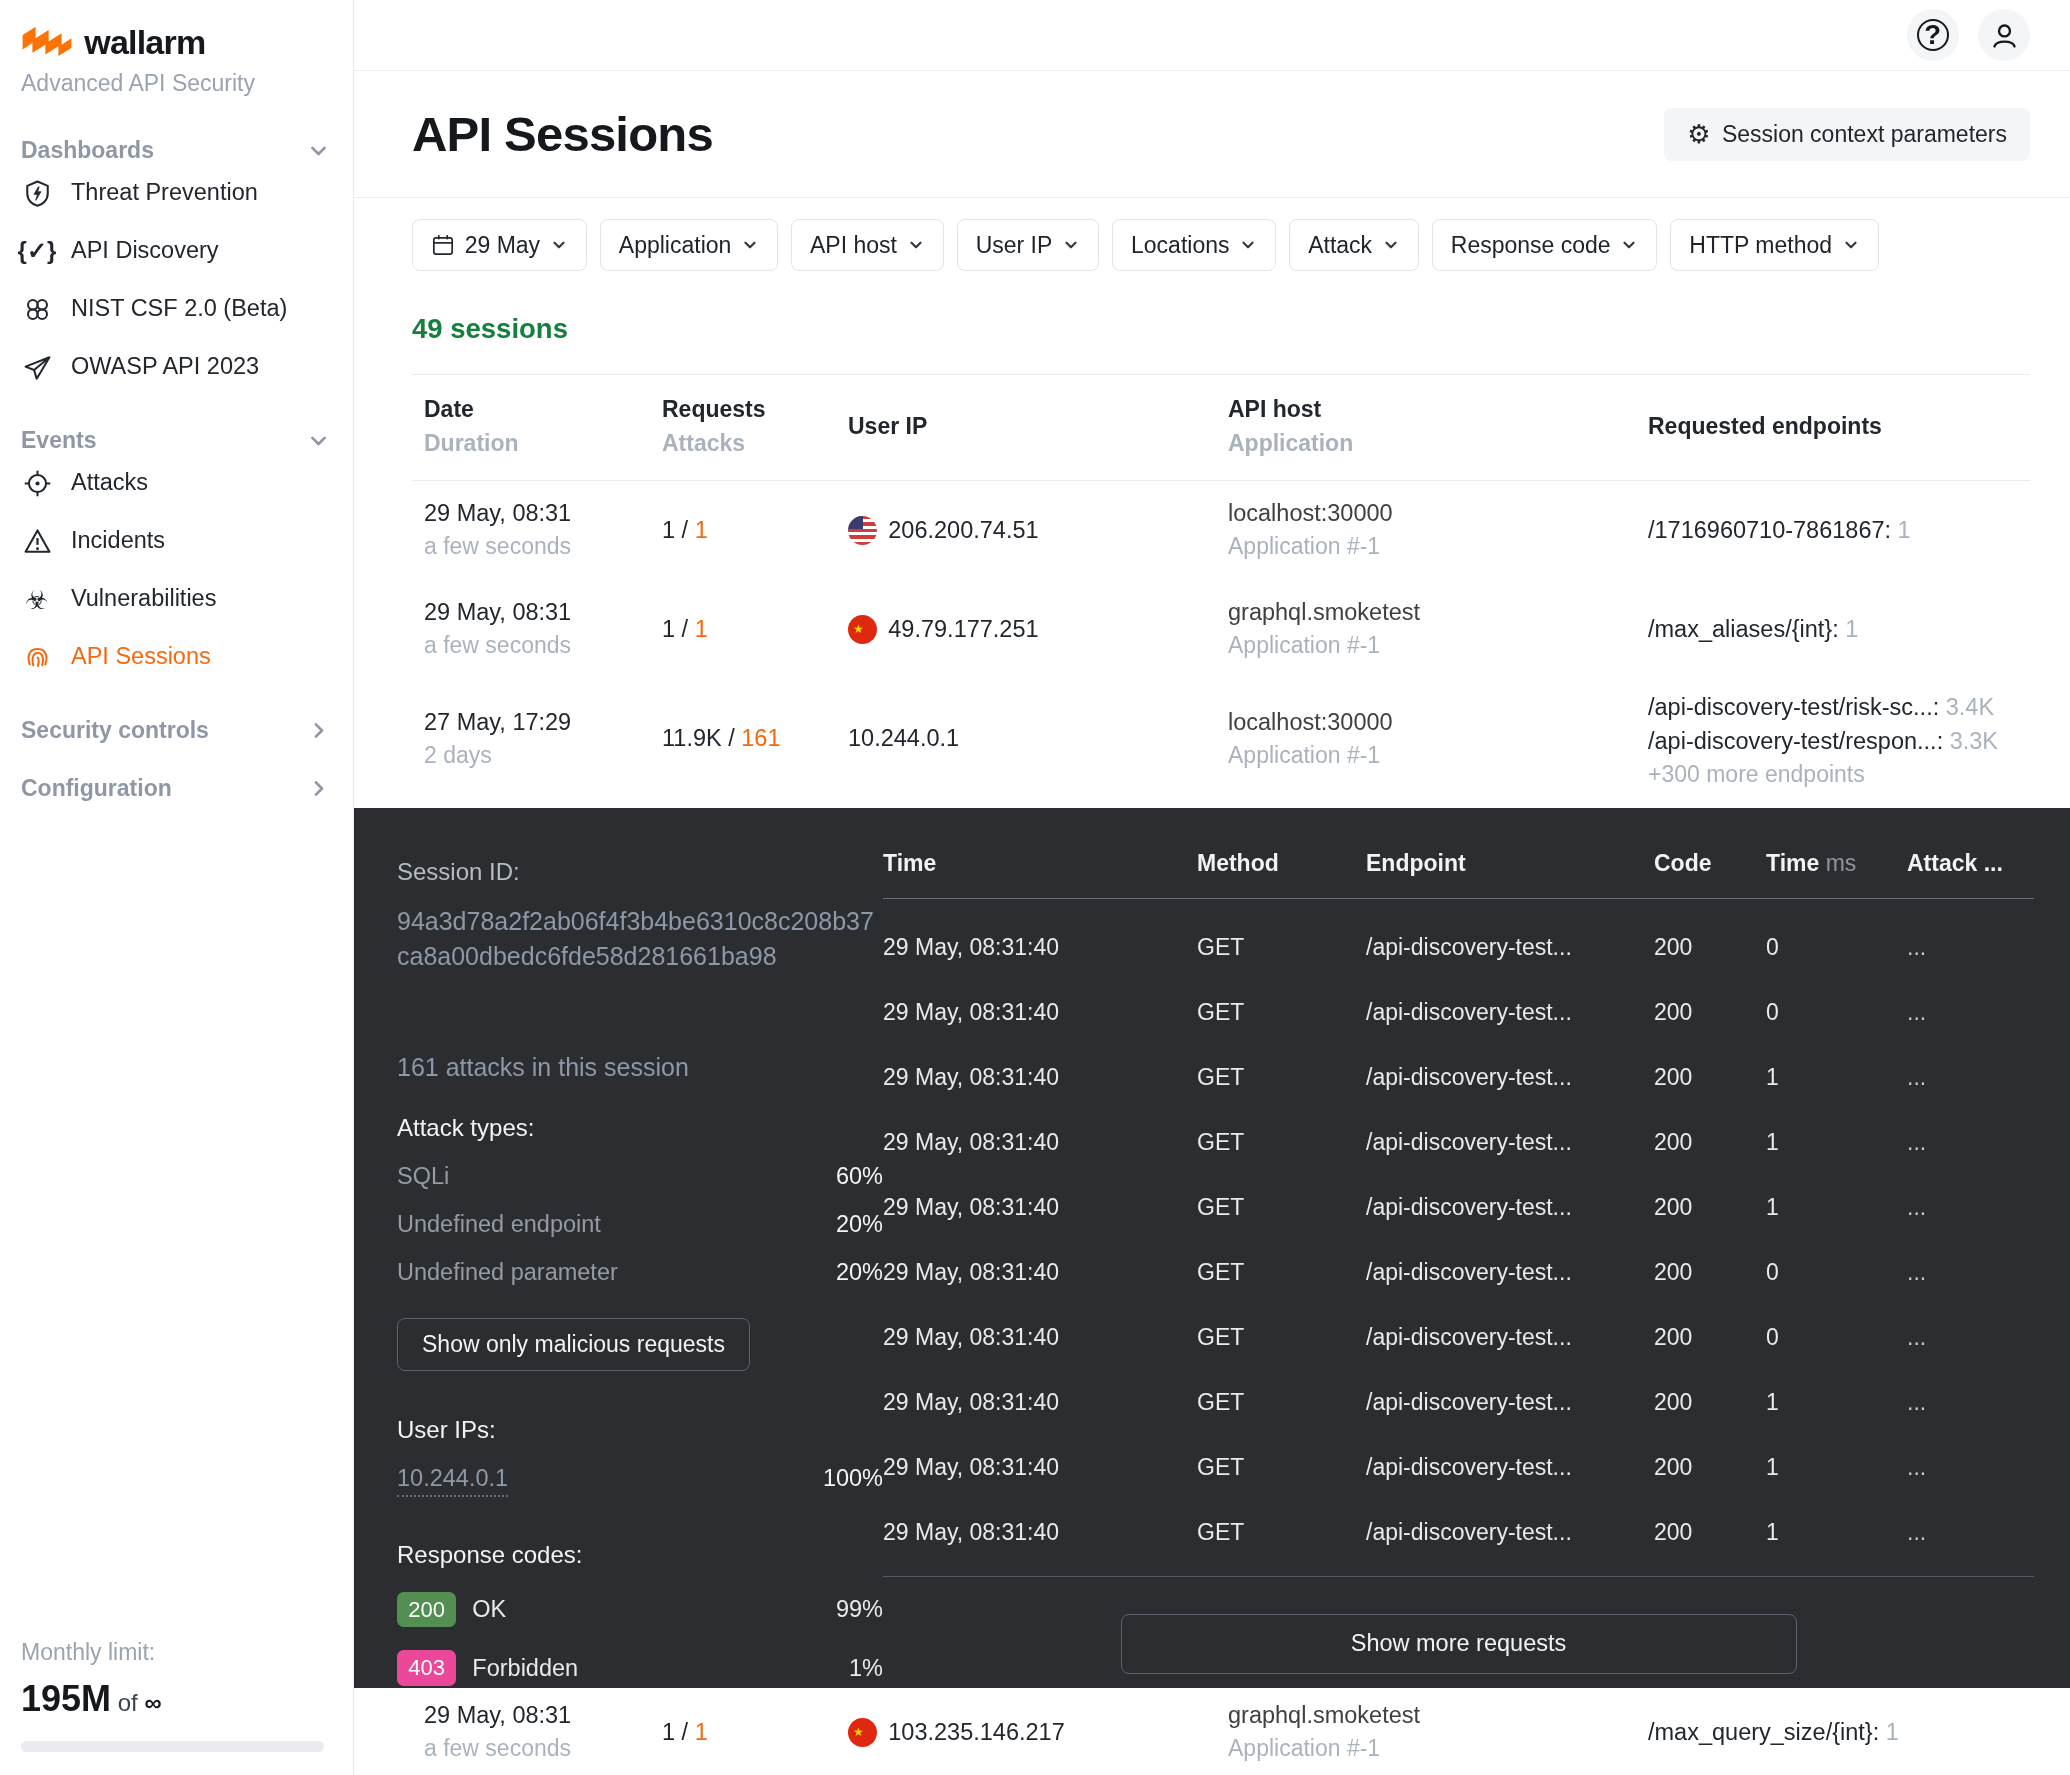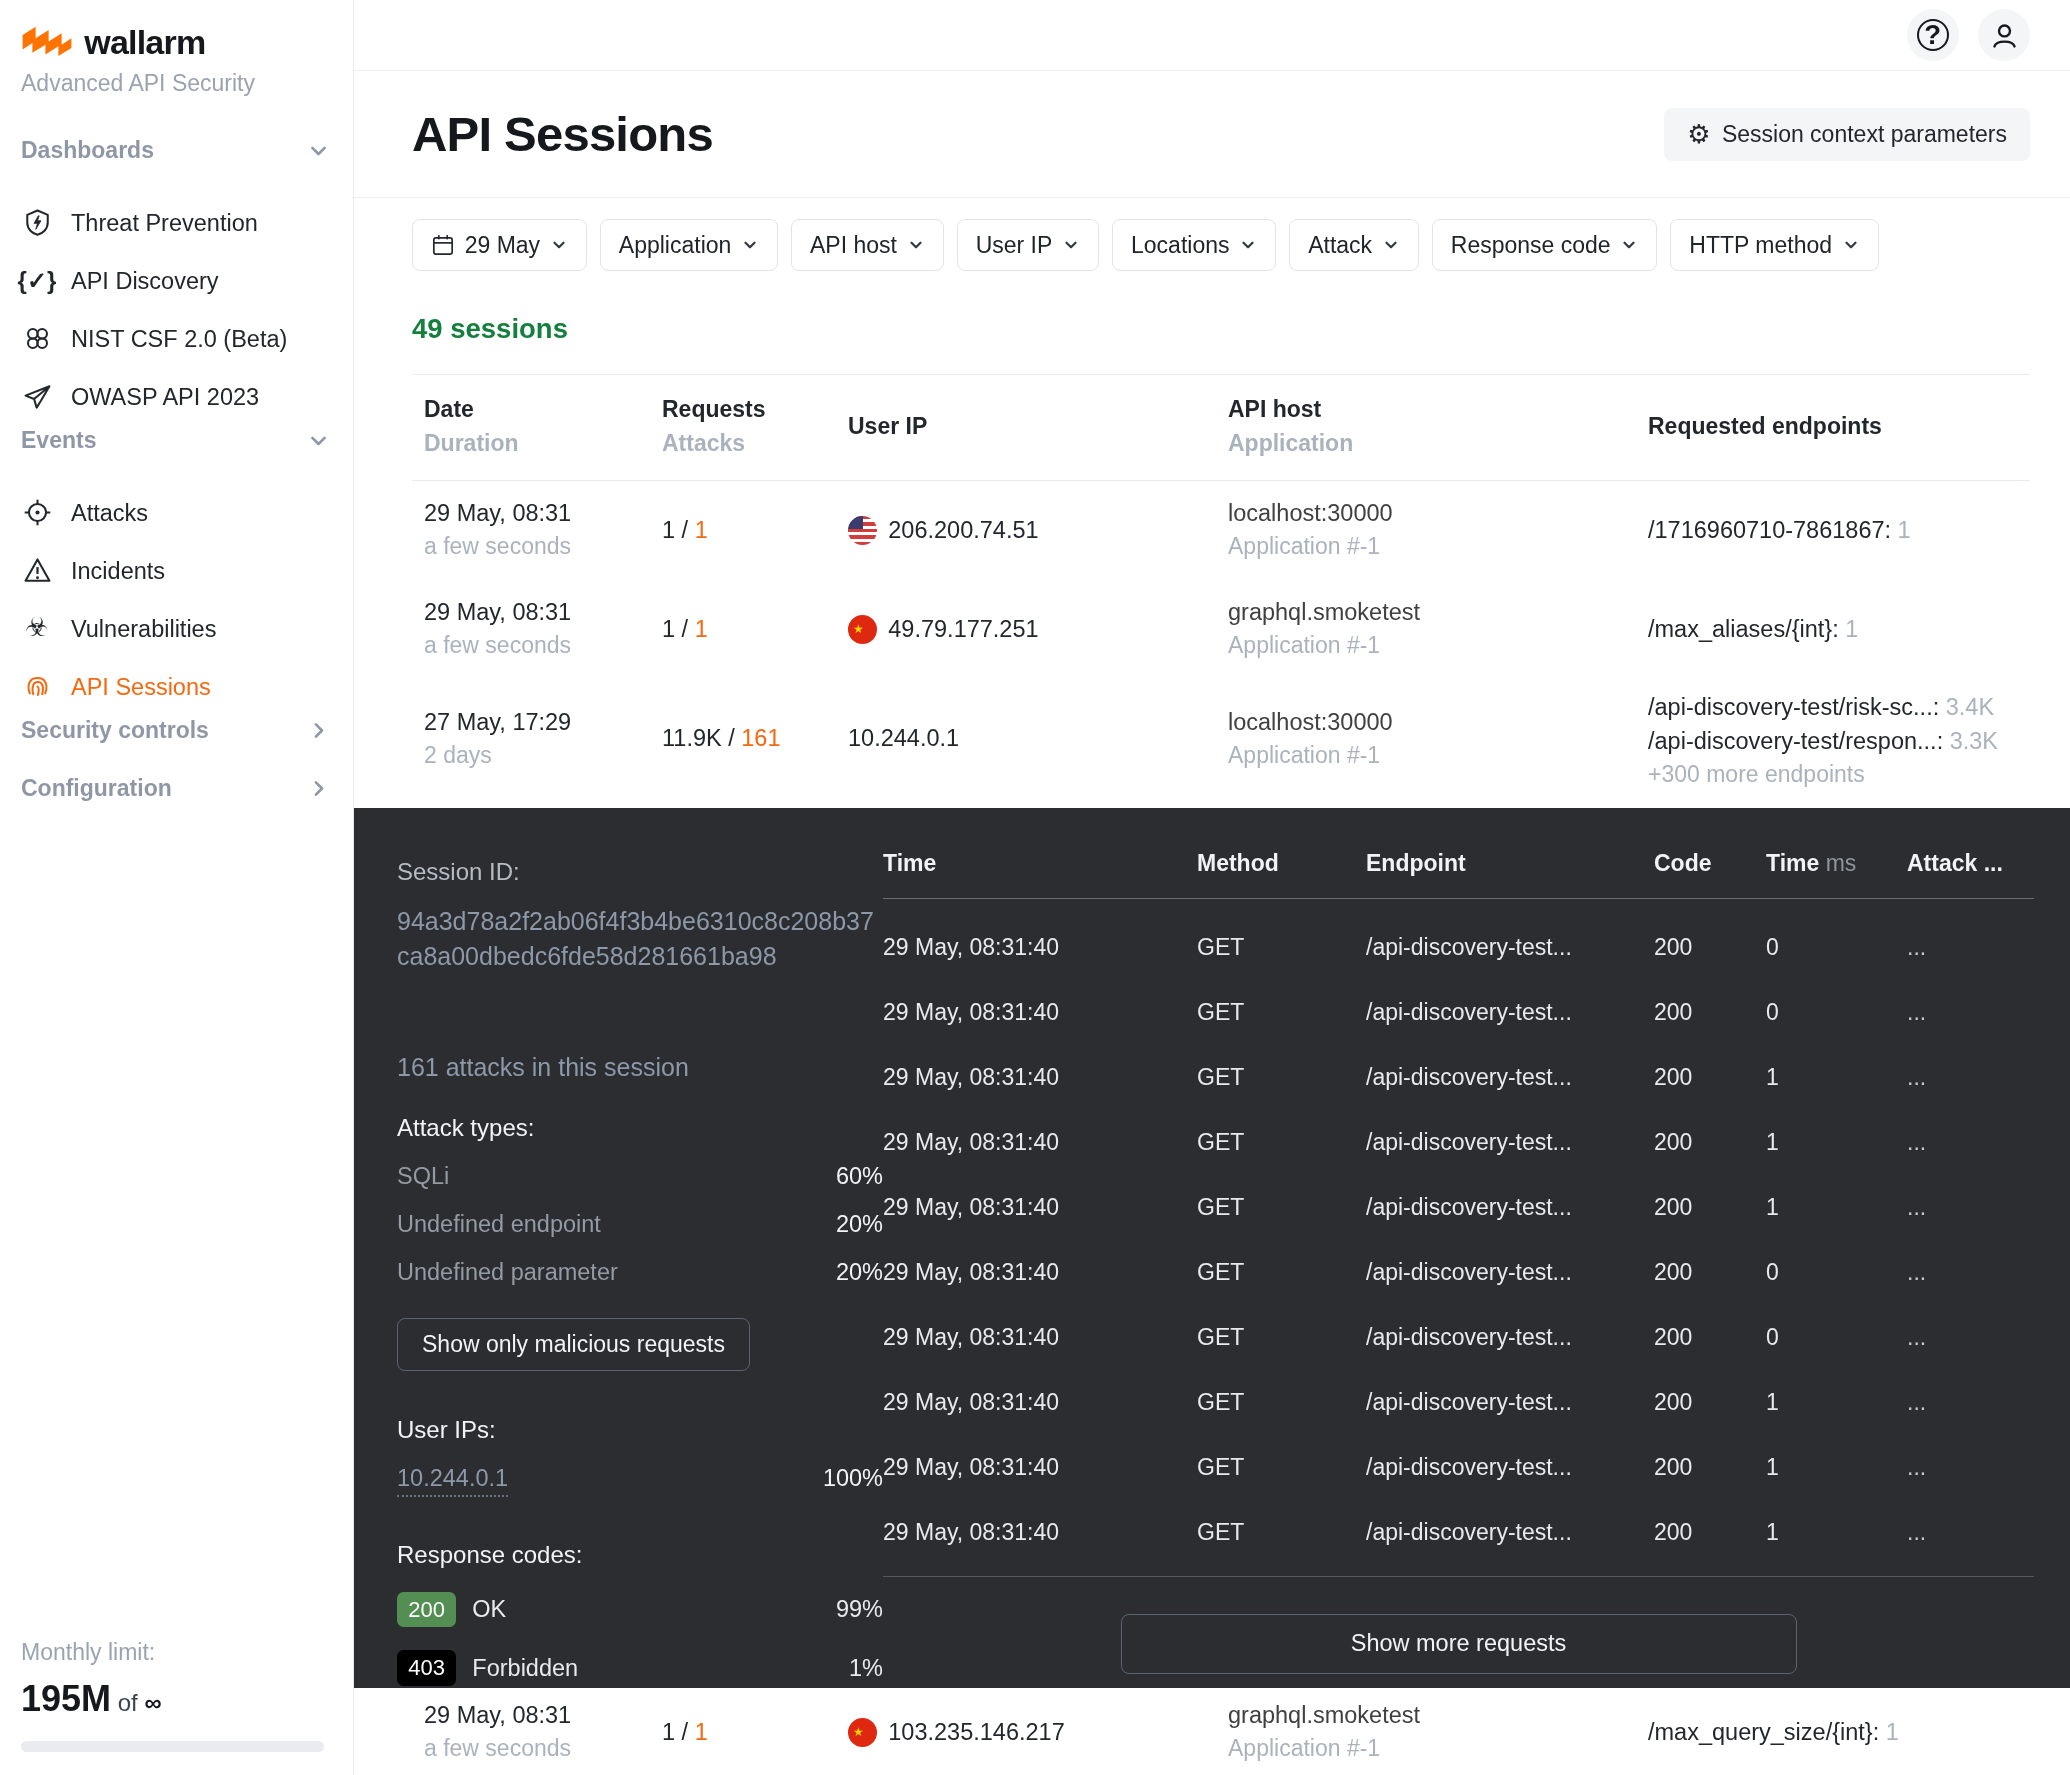--- a/index.html
+++ b/index.html
@@ -6,21 +6,21 @@
   html,body { width:2071px; height:1776px; overflow:hidden; }
   body { font-family:"Liberation Sans", sans-serif; color:#22272e; background:#fff; font-size:22px; }
   .app { display:flex; width:100%; height:100%; }
 
   
   .sidebar { width:354px; min-width:354px; height:100%; border-right:1.6px solid #e8eaef; position:relative; padding:23px 24px 0 21px; background:#fff; }
   .logo-row { display:flex; align-items:center; gap:11.3px; }
   .logo-mark { width:52px; height:36px; }
   .logo-word { font-size:34px; font-weight:800; letter-spacing:-0.8px; color:#15181d; }
   .brand-sub { margin-top:8px; font-size:23px; color:#9aa3b0; }
-  .side-item { margin-top:0; height:58px; display:flex; align-items:flex-end; gap:18px; cursor:pointer; }
+  .side-item { margin-top:0; height:58px; display:flex; align-items:flex-start; gap:18px; cursor:pointer; }
   .side-item .ico { width:32px; display:flex; justify-content:center; align-items:center; color:#22272e; }
   .side-item .lbl { font-size:23.5px; color:#22272e; }
   .side-item.active .lbl { color:#f4690f; }
   .side-item.active .ico { color:#f4690f; }
   .side-head { height:58px; display:flex; align-items:center; justify-content:space-between; cursor:pointer; }
   .side-head .sec-label { font-size:23px; font-weight:700; color:#8f97a6; }
   .chev { width:21px; height:21px; }
   .monthly { position:absolute; left:21px; bottom:24px; width:308px; }
   .monthly .ml-label { color:#9aa3b0; font-size:23px; }
   .monthly .ml-value-row { margin-top:11.3px; font-size:24px; color:#3b4350; }
@@ -71,21 +71,21 @@
   .d-attacks-note { margin-top:78px; color:#8d98a8; font-size:25px; }
   .d-sub { margin-top:32px; color:#f2f3f4; font-size:24px; }
   .kv { display:flex; justify-content:space-between; margin-top:21px; font-size:23.5px; }
   .kv .k { color:#949ba5; }
   .kv .v { color:#f2f3f4; }
   .ghost-btn { margin-top:32px; background:transparent; border:1.6px solid #5c6370; border-radius:8px; color:#f2f3f4; font-size:23px; height:53px; padding:0 24px; cursor:pointer; font-family:inherit; }
   .ip-link { color:#8d98a8; border-bottom:2.4px dotted #67707f; padding-bottom:3.2px; cursor:pointer; }
   .code-row { display:flex; align-items:center; margin-top:23px; font-size:23.5px; }
   .code-badge { border-radius:6.5px; padding:4.9px 11.3px; font-size:22px; color:#fff; margin-right:16px; }
   .code-badge.green { background:#538f53; }
-  .code-badge.olive { background:#000000; }
+  .code-badge.olive { background:#ec4899; }
   .code-row .v { margin-left:auto; }
 
   .d-right { flex:1; padding-top:42px; display:flex; flex-direction:column; }
   .r-grid { display:grid; grid-template-columns:314px 169px 288px 112px 141px auto; align-items:center; }
   .r-head { padding-bottom:21px; border-bottom:1.6px solid #6a6d72; font-weight:700; font-size:23px; color:#f2f3f4; }
   .r-head .ms { color:#8e959e; font-weight:400; }
   .r-row { height:65px; font-size:23px; color:#e9eaec; }
   .r-rows { margin-top:16px; }
   .r-div { border-bottom:1.6px solid #55585d; margin-top:11.3px; }
   .show-more { margin:37px auto 0; width:676px; height:60px; background:transparent; border:1.6px solid #5c6370; border-radius:8px; color:#f2f3f4; font-size:23.5px; cursor:pointer; font-family:inherit; }

